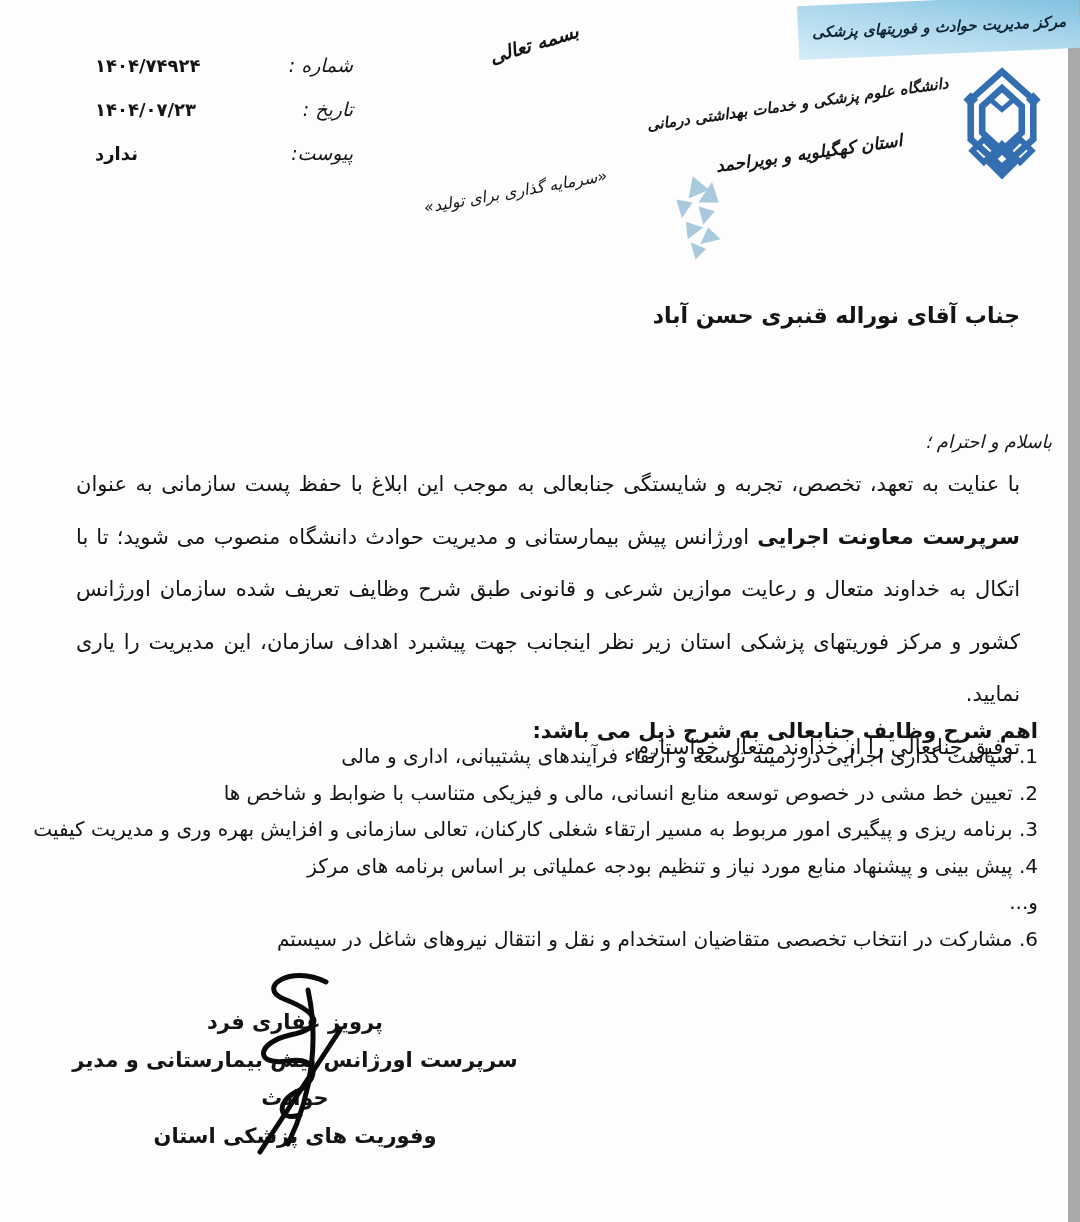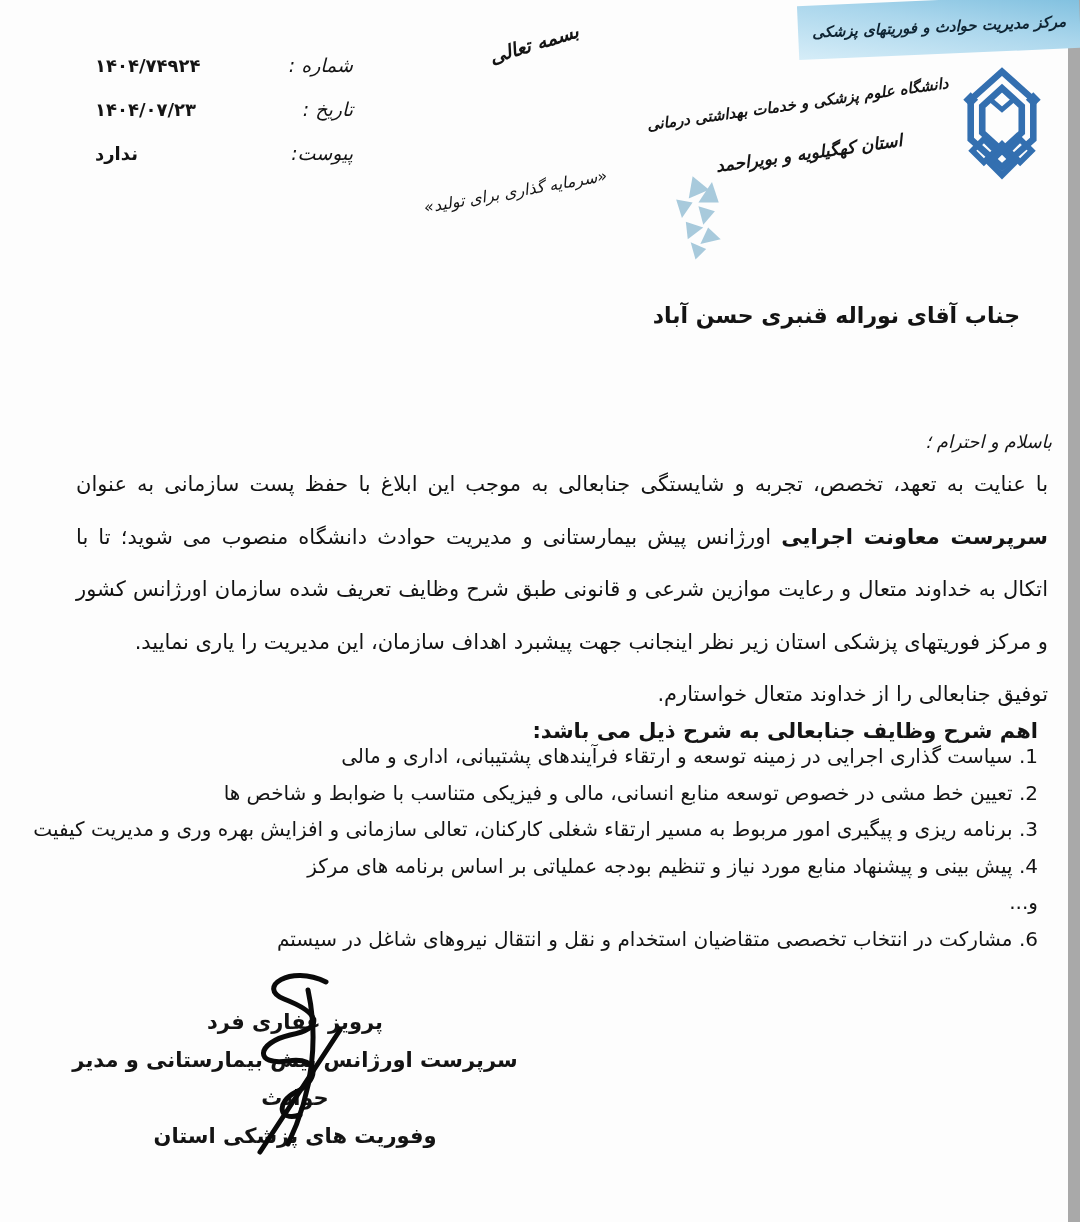--- a/index.html
+++ b/index.html
@@ -34,21 +34,21 @@
   .meta-label { font-style:italic; font-weight:normal; font-size:19px; }
   .meta-value { font-weight:bold; font-size:18px; letter-spacing:1px; }
 
   
   .recipient { position:absolute; top:292px; right:60px; text-align:right;
                font-weight:bold; font-size:22px; line-height:47px; }
 
   .salutation { position:absolute; top:431px; right:28px; font-style:italic; font-size:18px; }
 
   
-  .body-text { position:absolute; top:458px; right:32px; left:76px;
+  .body-text { position:absolute; top:458px; right:60px; left:76px;
                font-size:21px; line-height:52.5px; text-align:justify; }
   .body-text .closing { text-align:right; }
 
   
   .duties-heading { position:absolute; top:702px; right:42px; font-weight:bold; font-size:21px;margin-top:17px; }
   .duties { position:absolute; top:744px; right:42px; left:40px; text-align:right; font-size:20px; }
   .duty { height:36.6px; white-space:nowrap; }
 
   
   .sig-block { position:absolute; top:1003px; left:70px; width:450px; text-align:center;

